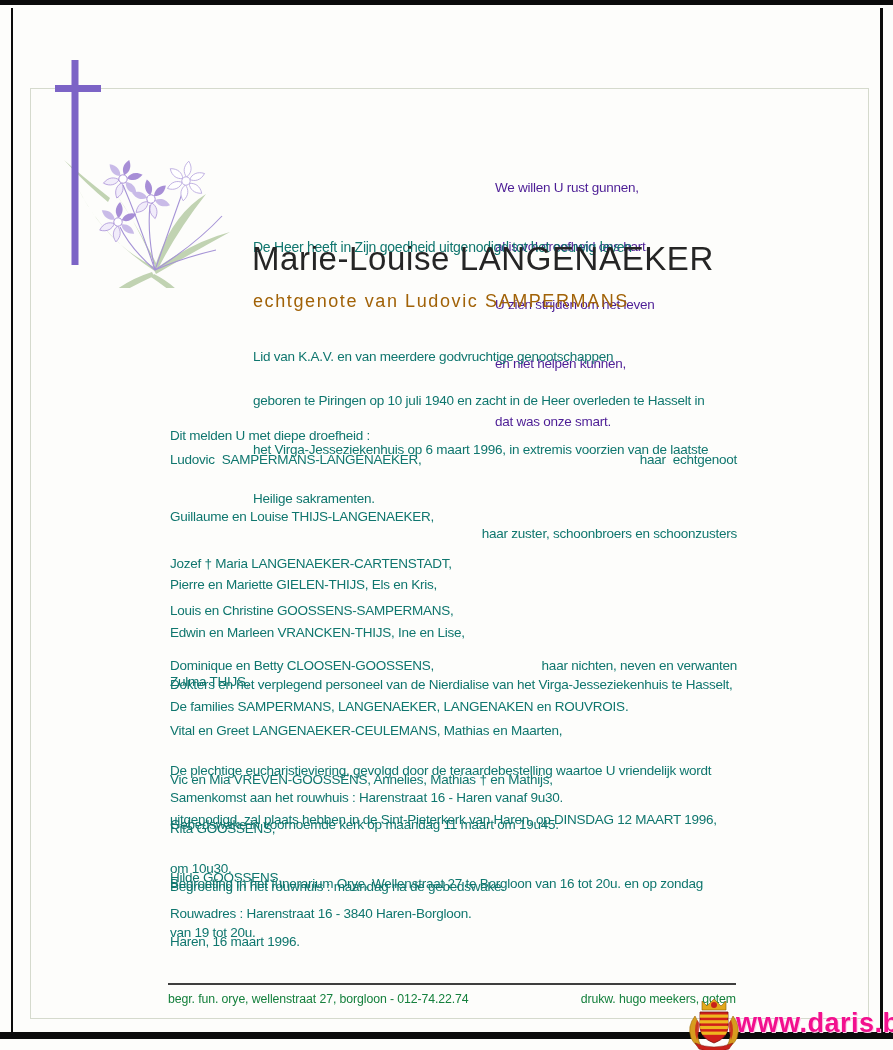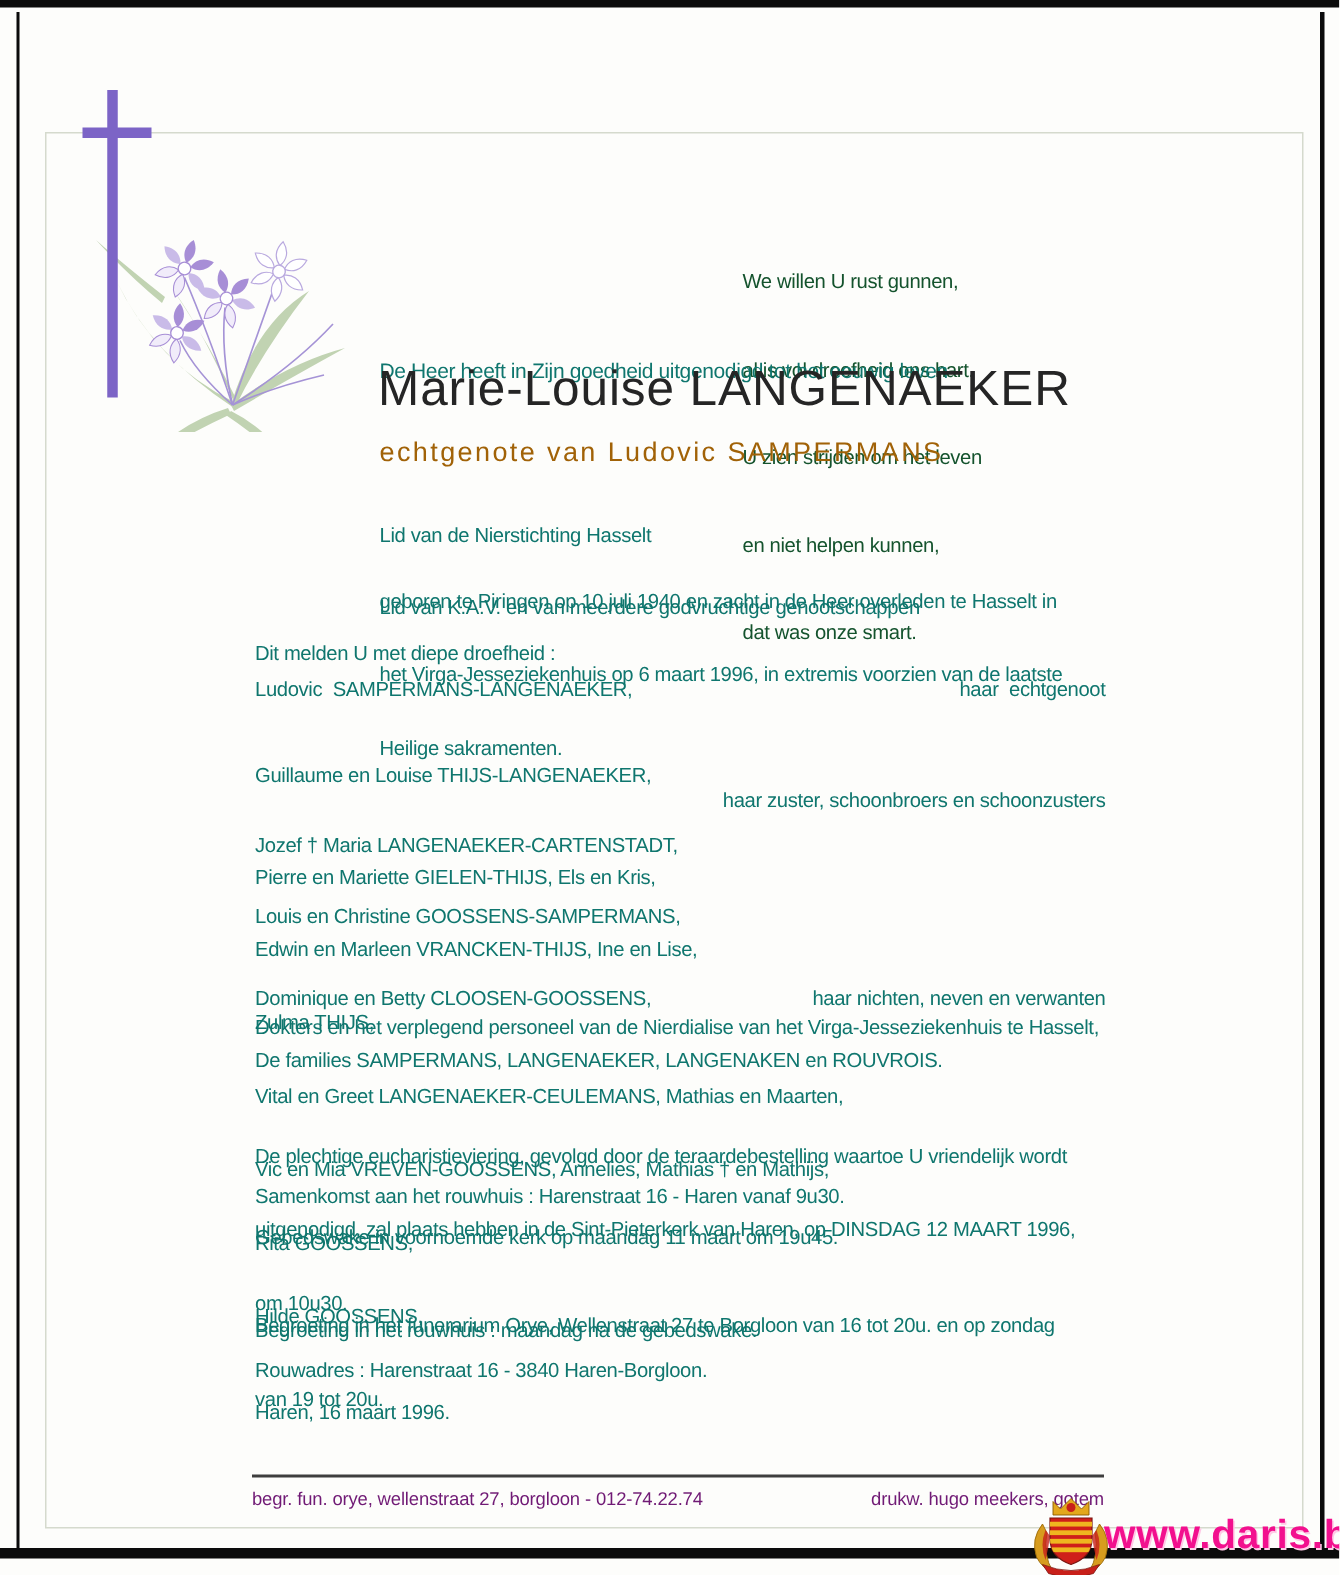--- a/index.html
+++ b/index.html
@@ -12,21 +12,21 @@
   
   .edge{position:absolute;background:#0b0b0b;}
   .edge-top{left:0;top:8;width:893px;height:5px;}
   .edge-left{left:11px;top:8px;width:2px;height:1026px;}
   .edge-right{left:880px;top:8px;width:3px;height:1026px;}
   .edge-bottom{left:0;top:1032px;width:893px;height:7px;}
   
   .card-border{position:absolute;left:30px;top:88px;width:837px;height:929px;border:1px solid #d5dacd;}
   
   .t{position:absolute;font-size:13.5px;letter-spacing:-0.25px;line-height:16px;white-space:pre;color:#0f766e;}
-  .poem{left:495px;top:139px;line-height:19.5px;color:#14532d;}
+  .poem{left:495px;top:139px;line-height:19.5px;color:#4c1d95;}
   .intro-line{left:253px;top:239px;font-size:14px;}
   .deceased-name{left:252px;top:251px;font-size:33px;letter-spacing:0.6px;color:#252525;}
   .spouse-line{left:253px;top:293px;font-size:18px;letter-spacing:1.6px;color:#a16207;}
   .memberships{left:253px;top:317px;line-height:16px;}
   .life{left:253px;top:361px;line-height:16.2px;}
   .announce-intro{left:170px;top:428px;}
   .hrow{left:170px;top:452px;width:567px;display:flex;justify-content:space-between;}
   .siblings{left:170px;top:477px;line-height:15.8px;}
   .sib-rel{left:170px;top:526px;width:567px;text-align:right;}
   .relatives{left:170px;top:544px;line-height:16.3px;}
@@ -35,21 +35,21 @@
   .families{left:170px;top:699px;}
   .service{left:170px;top:731px;line-height:16.2px;}
   .gathering{left:170px;top:790px;text-align:center;}
   .vigil{left:170px;top:817px;}
   .visitation{left:170px;top:844px;line-height:16.2px;}
   .visit-home{left:170px;top:879px;}
   .mourning{left:170px;top:906px;}
   .dateline{left:170px;top:934px;}
   
   .footer-divider{position:absolute;left:168px;top:983px;width:568px;height:2px;background:#3e3e3e;}
-  .frow{left:168px;top:991px;width:568px;display:flex;justify-content:space-between;font-size:12.3px;letter-spacing:-0.1px;color:#701a75;}
+  .frow{left:168px;top:991px;width:568px;display:flex;justify-content:space-between;font-size:12.3px;letter-spacing:-0.1px;color:#15803d;}
   
   .deco{position:absolute;left:20px;top:48px;}
   
   .crest{position:absolute;left:685px;top:996px;z-index:6;}
   .daris{
     position:absolute;left:736px;top:1008px;z-index:6;
     font-size:27px;font-weight:800;letter-spacing:0.5px;
     color:#f2108e;text-shadow:1px 1px 0 #ffc9e6;
     font-family:"Liberation Sans", sans-serif;white-space:pre;
   }
@@ -127,21 +127,20 @@
     <div>al is vol droefheid ons hart.</div>
     <div>U zien strijden om het leven</div>
     <div>en niet helpen kunnen,</div>
     <div>dat was onze smart.</div>
   </div>
 
   <div class="t intro-line">De Heer heeft in Zijn goedheid uitgenodigd tot het eeuwig leven</div>
   <div class="t deceased-name">Marie-Louise LANGENAEKER</div>
   <div class="t spouse-line">echtgenote van Ludovic SAMPERMANS</div>
   <div class="t memberships">
-    <div>Lid van de Nierstichting Hasselt</div>
     <div>Lid van K.A.V. en van meerdere godvruchtige genootschappen</div>
   </div>
   <div class="t life">
     <div>geboren te Piringen op 10 juli 1940 en zacht in de Heer overleden te Hasselt in</div>
     <div>het Virga-Jesseziekenhuis op 6 maart 1996, in extremis voorzien van de laatste</div>
     <div>Heilige sakramenten.</div>
   </div>
 
   <div class="t announce-intro">Dit melden U met diepe droefheid :</div>
 

